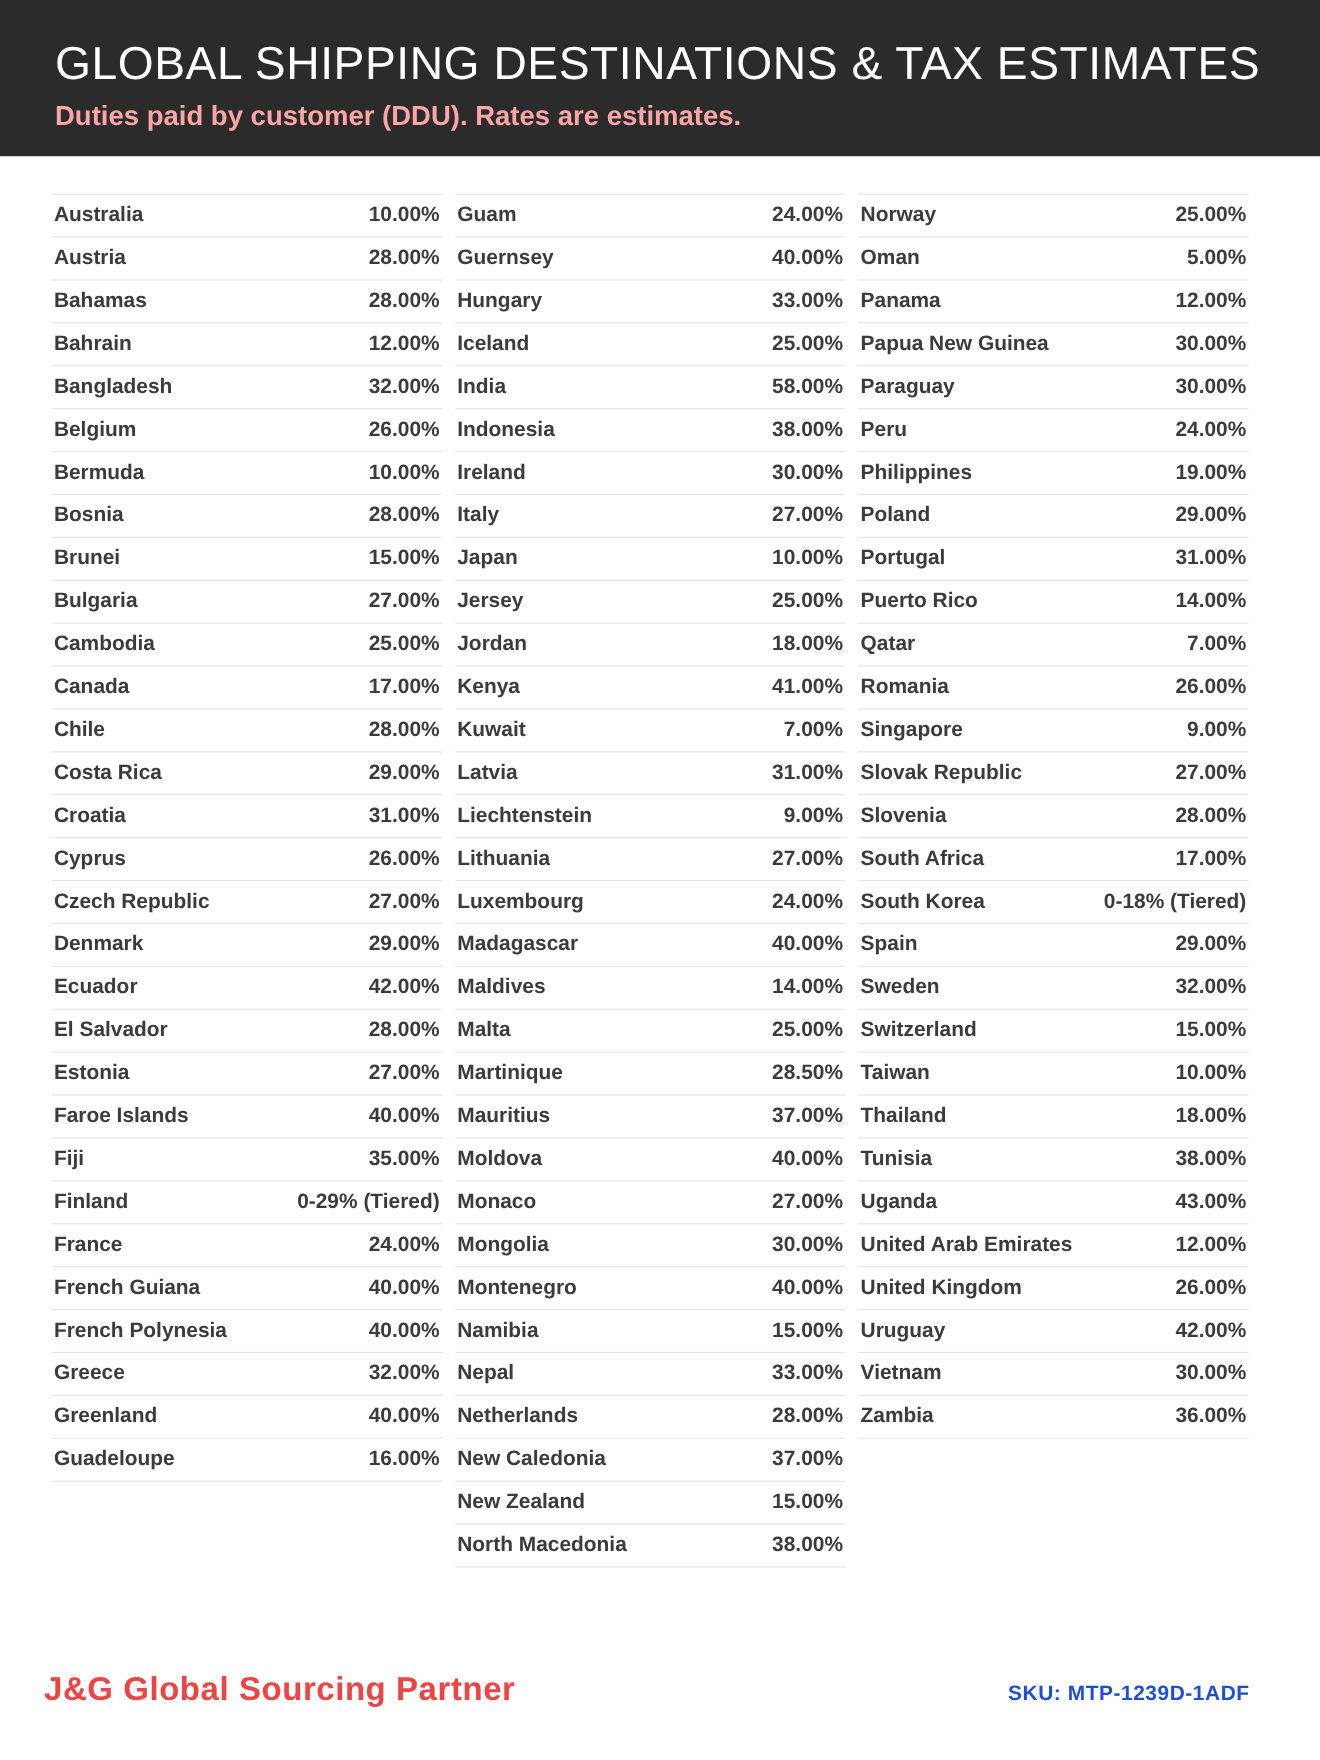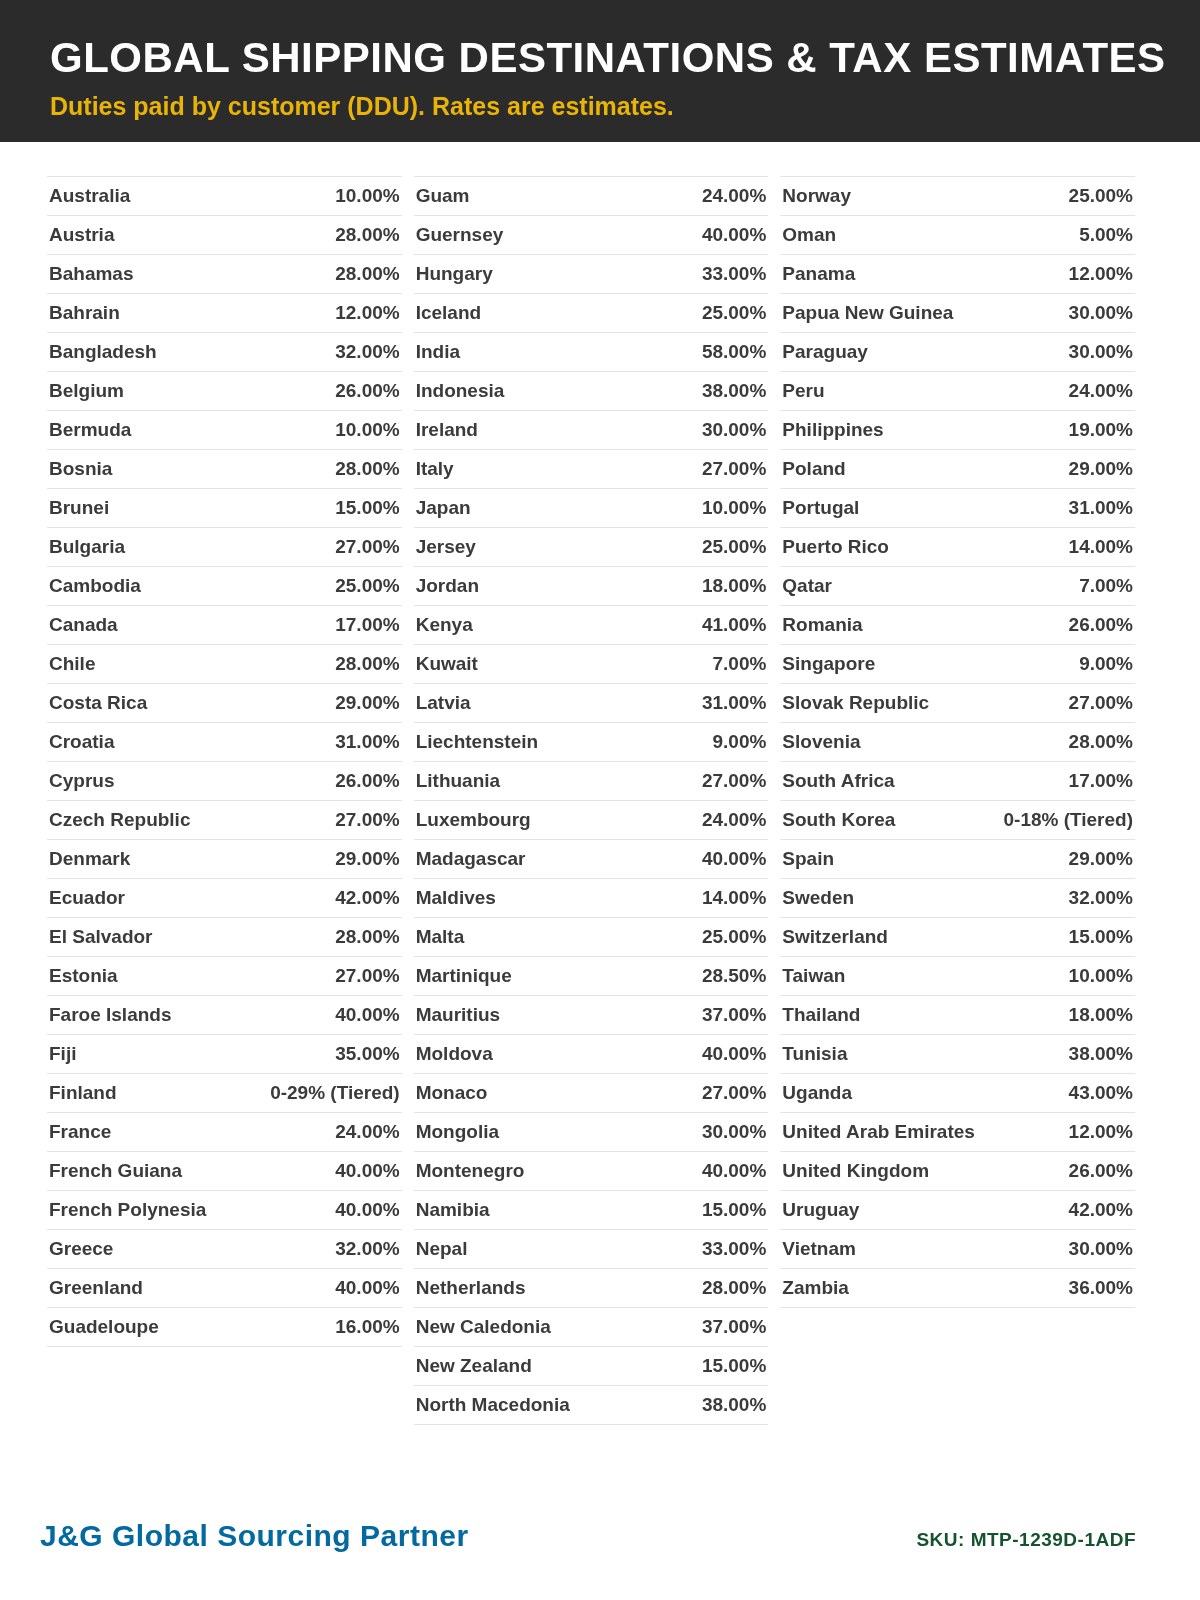--- a/index.html
+++ b/index.html
@@ -15,30 +15,30 @@
     position: absolute;
     top: 0; left: 0;
     width: 1200px;
     height: 142px;
     background: #2b2b2b;
     color: #ffffff;
     padding: 34px 50px 0 50px;
   }
   .header .title {
     font-size: 42px;
-    font-weight: 700;
+    font-weight: 400;
     letter-spacing: 0.5px;
     color: #ffffff;
     white-space: nowrap;
   }
   .header .subtitle {
     margin-top: 10px;
     font-size: 25px;
     font-weight: 700;
-    color: #eab308;
+    color: #fca5a5;
   }
   .table-wrap {
     position: absolute;
     top: 176px;
     left: 47px;
     width: 1088px;
     display: flex;
     gap: 12px;
     align-items: flex-start;
   }
@@ -464,15 +464,15 @@
         <span class="rate">30.00%</span>
       </div>
       <div class="row">
         <span class="country">Zambia</span>
         <span class="rate">36.00%</span>
       </div>
     </div>
 </div>
 
 <div class="footer">
-  <div class="brand" style="color: #0369a1;">J&amp;G Global Sourcing Partner</div>
-  <div class="sku" style="color: #14532d; margin-top: 24px;">SKU: MTP-1239D-1ADF</div>
+  <div class="brand" style="color: #ef4444;">J&amp;G Global Sourcing Partner</div>
+  <div class="sku" style="color: #1d4ed8; margin-top: 24px;">SKU: MTP-1239D-1ADF</div>
 </div>
 
 </body></html>

